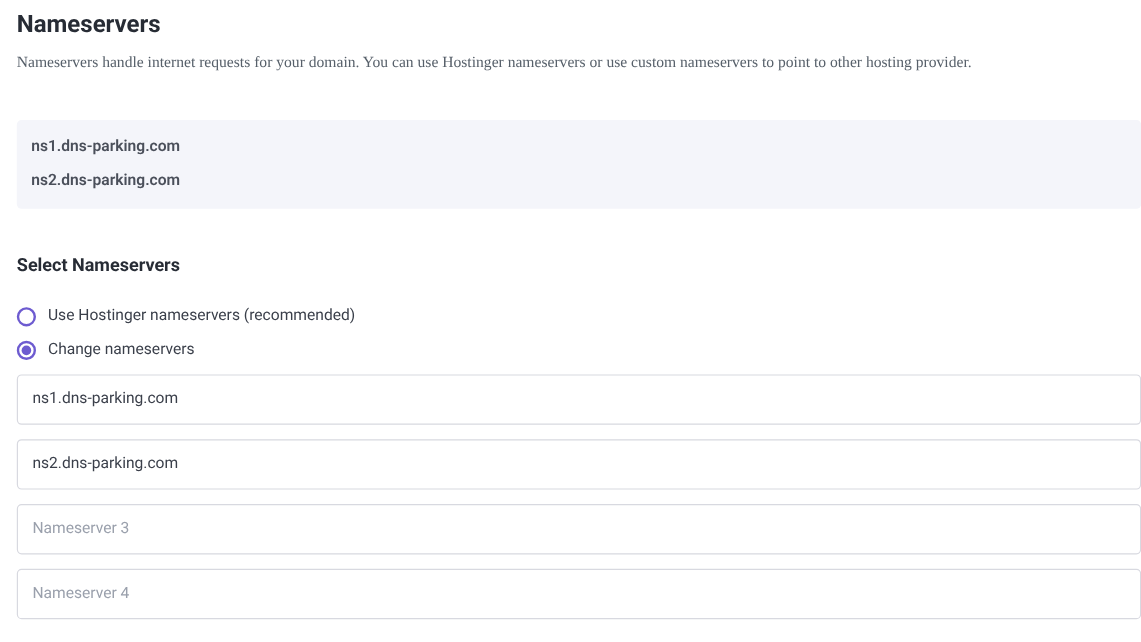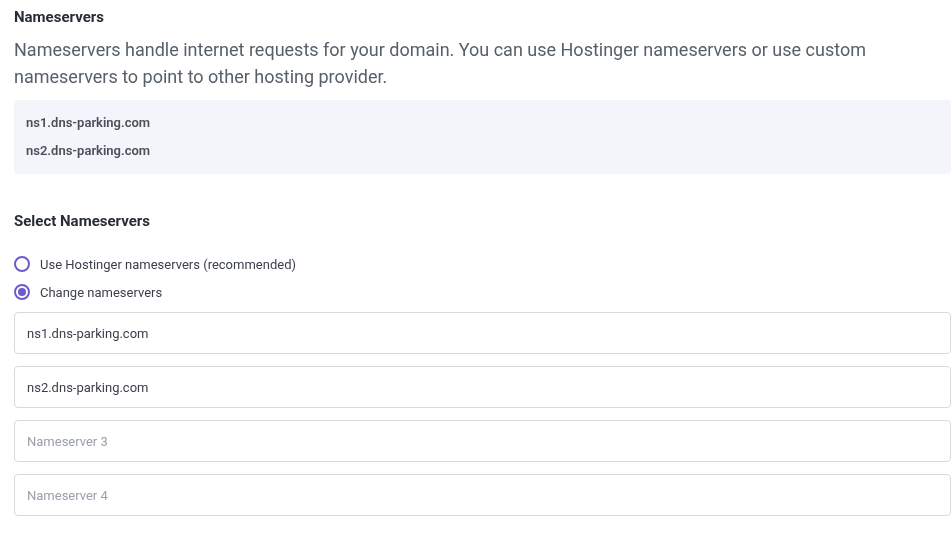--- a/index.html
+++ b/index.html
@@ -4,30 +4,31 @@
   <style>
     * { box-sizing: border-box; margin: 0; padding: 0; }
     body {
       font-family: -apple-system, BlinkMacSystemFont, "Segoe UI", Roboto, Helvetica, Arial, sans-serif;
       background: #fff;
       color: #2f3542;
       padding: 8px 0 20px 14px;
       width: 951px;
     }
     .section-title {
-      font-size: 15px;
+      font-size: 20px;
       font-weight: 700;
       color: #272c35;
       margin-bottom: 10px;
     }
     .section-desc {
-      font-size: 18px;
+      font-size: 13px;
       color: #57606a;
-      margin-bottom: 10px;
+      margin-bottom: 38px;
       line-height: 1.5;
+      font-family: Liberation Serif, serif;
     }
     .ns-box {
       background: #f4f5fa;
       border-radius: 4px;
       padding: 14px 12px;
       margin-right: 0;
     }
     .ns-entry {
       font-size: 13px;
       font-weight: 600;

